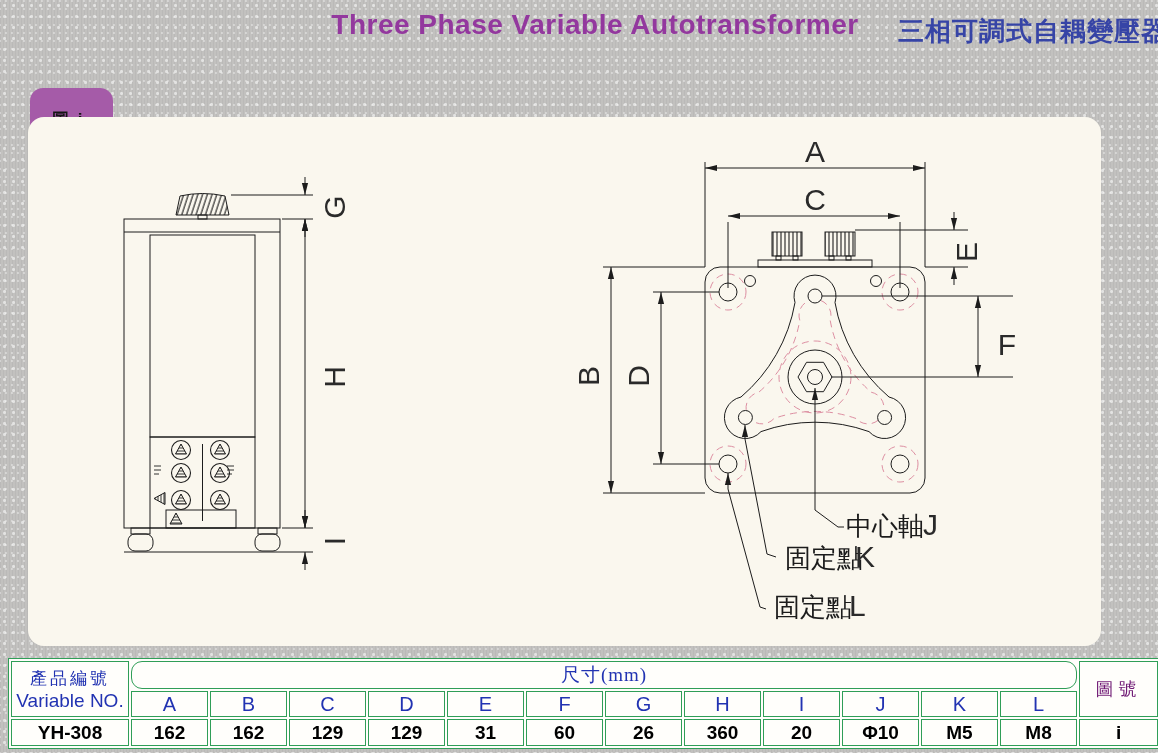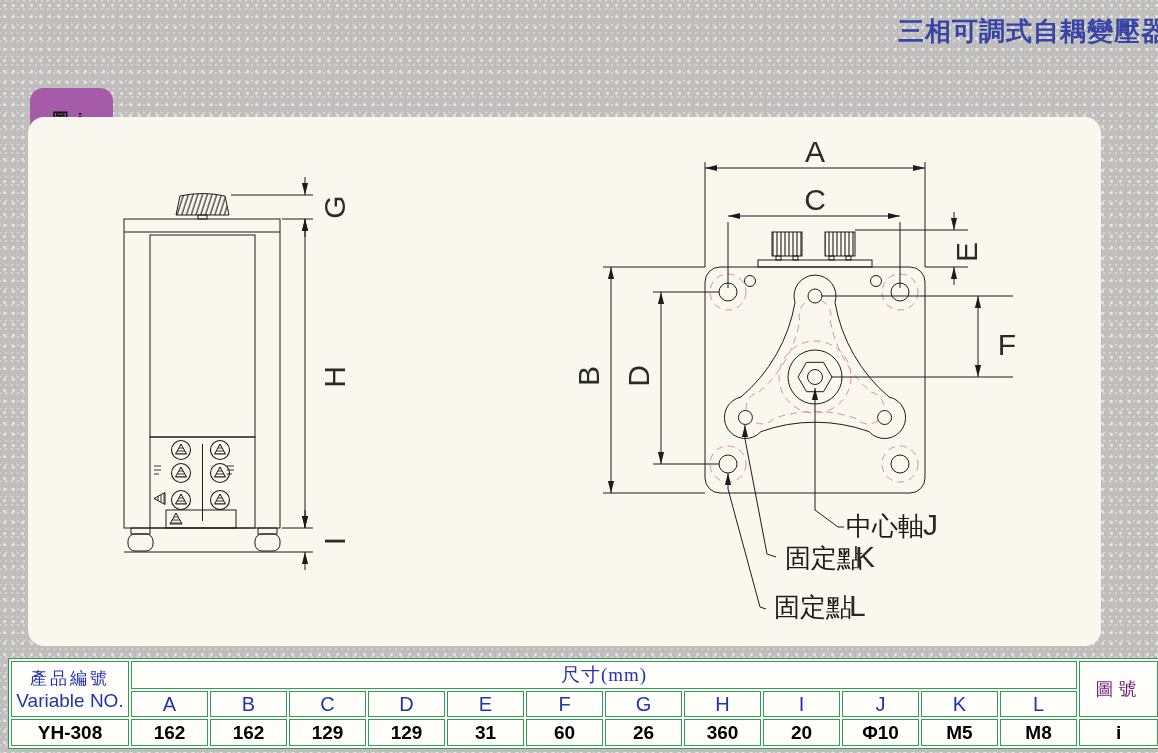--- a/index.html
+++ b/index.html
@@ -38,38 +38,39 @@
     border-collapse:separate;border-spacing:2px;
     background:#fffefb;border:1px solid #2f9e57;
     table-layout:fixed;
   }
   table.spec td{
     border:1px solid #2f9e57;text-align:center;vertical-align:middle;
     padding:0;overflow:hidden;white-space:nowrap;background:#fffefb;
   }
   td.hzh{font-family:"Liberation Serif", serif;font-size:17px;color:#2233b2;letter-spacing:3px;margin-left:20px;}
   td.hzh .en{font-family:"Liberation Sans", sans-serif;font-size:19px;letter-spacing:0;}
-  td.hsize{font-family:"Liberation Serif", serif;font-size:19px;color:#2233b2;height:24px;letter-spacing:1px;}
+  td.hsize{font-family:"Liberation Serif", serif;font-size:19px;color:#2233b2;height:24px;letter-spacing:1px;border-radius:11px;}
   td.hcol{font-size:20px;color:#2233b2;height:24px;}
   td.hfig{font-family:Liberation Sans, sans-serif;font-size:18px;color:#701a75;letter-spacing:5px;}
   td.val{background:#f2ef9c;font-size:19px;color:#000;height:25px;font-weight:bold;}
 
   .cad{stroke:#1c1c1c;stroke-width:1;fill:none;}
   .cadthin{stroke:#1c1c1c;stroke-width:0.9;fill:none;}
   .hole{stroke:#1c1c1c;stroke-width:1;fill:#faf7ee;}
   .pink{stroke:#dd8fa2;stroke-width:1;fill:none;stroke-dasharray:7 5;}
   text.dimL{font-family:"Liberation Sans", sans-serif;font-size:30px;fill:#2a2a2a;}
   text.cjk{font-family:"Liberation Sans", sans-serif;font-size:26px;fill:#1c1c1c;}
   text.ltr{font-family:"Liberation Sans", sans-serif;font-size:30px;fill:#2a2a2a;}
 </style>
 </head>
 <body>
 
 <div class="screen">
 
+  <div class="title-en">Three Phase Variable Autotransformer</div>
   <div class="title-zh">三相可調式自耦變壓器</div>
   <div class="fig-badge">圖 i.</div>
 
   <div class="panel">
     <svg width="1073" height="529" viewBox="0 0 1073 529">
       <defs>
         <marker id="arr" orient="auto-start-reverse" markerWidth="13" markerHeight="8" refX="12" refY="4" markerUnits="userSpaceOnUse">
           <path d="M12,4 L0,0.9 L0,7.1 Z" fill="#1c1c1c"></path>
         </marker>
         <pattern id="hatchD" width="4.5" height="4.5" patternUnits="userSpaceOnUse" patternTransform="rotate(18)">

